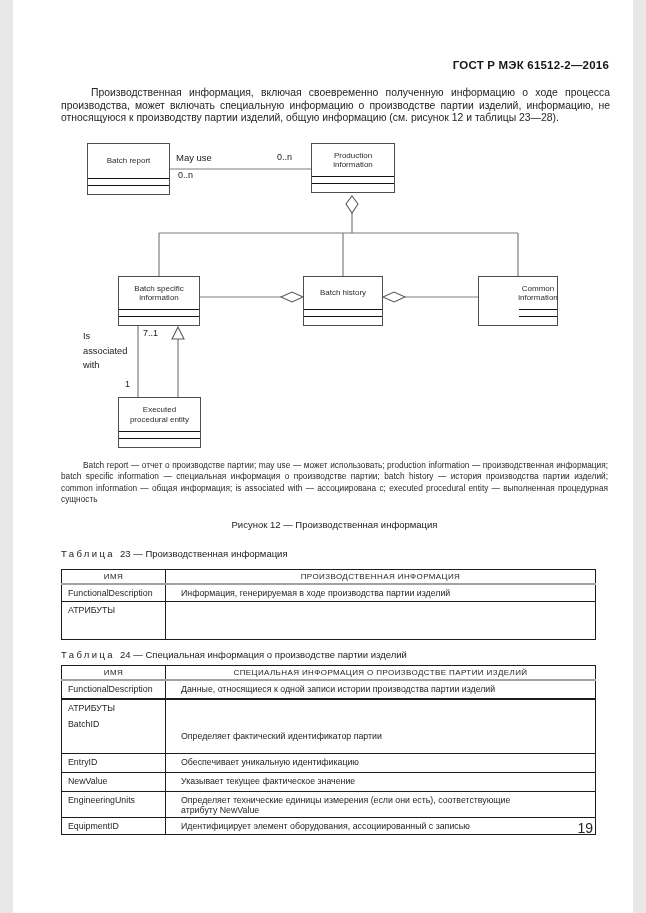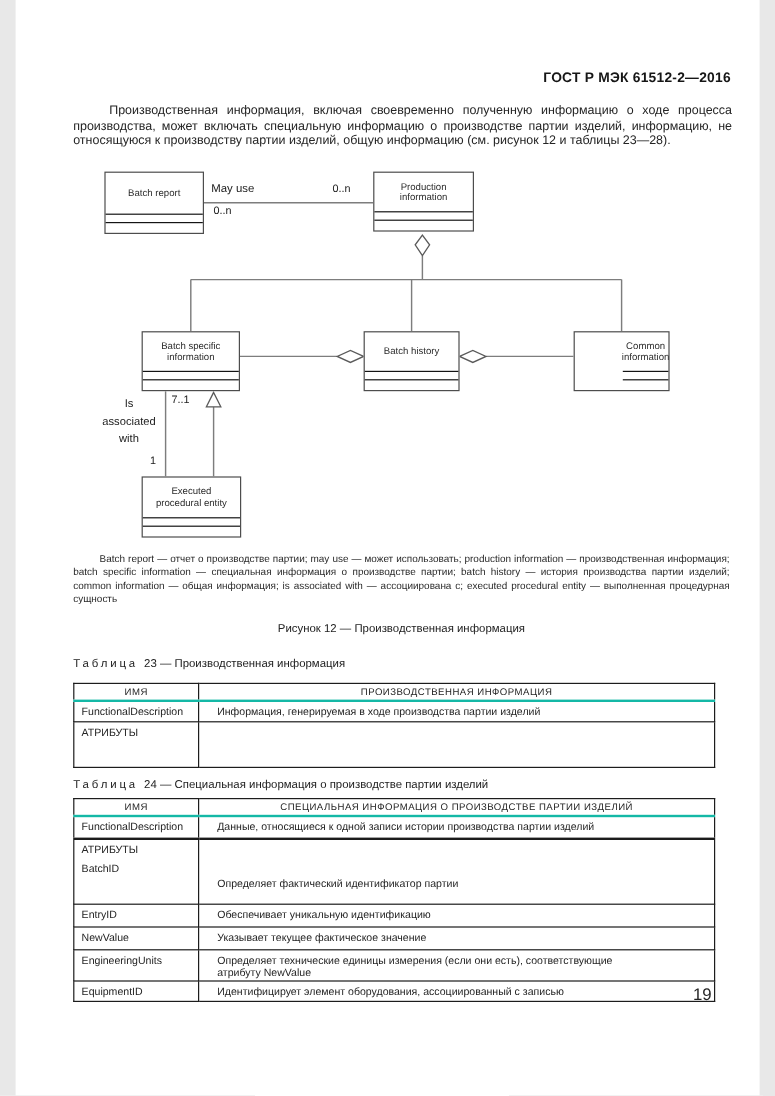--- a/index.html
+++ b/index.html
@@ -29,41 +29,41 @@
   .box-batch-history  { left:290px; top:276px; width:80px; height:50px; }
   .box-common         { left:465px; top:276px; width:80px; height:50px;padding-left:40px; }
   .box-executed       { left:105px; top:397px; width:83px; height:51px; }
 
   .dlabel { position:absolute; font-size:9px; color:#202020; white-space:nowrap; }
   .lbl-may-use   { left:163px; top:152px; font-size:9.5px; }
   .lbl-0n-left   { left:165px; top:170px; }
   .lbl-0n-right  { left:264px; top:152px; }
   .lbl-01        { left:130px; top:328px; }
   .lbl-1         { left:112px; top:379px; }
-  .lbl-assoc     { left:70px;  top:329px; width:49px; text-align:center; font-size:9.3px;
+  .lbl-assoc     { left:70px;  top:329px; width:49px; text-align:left; font-size:9.3px;
                    line-height:14.5px; white-space:normal; }
 
   .legend { position:absolute; top:460px; left:48px; width:547px; font-size:8.3px;
             line-height:11.4px; text-align:justify; text-indent:22px; color:#2a2a2a; }
   .fig-caption { position:absolute; top:519px; left:0; width:643px; text-align:center;
                  font-size:9.5px; color:#222; }
 
   .tbl-label { position:absolute; left:48px; font-size:9.5px; color:#222; }
   .tbl-label .spaced { letter-spacing:2.4px; }
   .tbl-label .rest { margin-left:5px; }
   .lbl-t23 { top:548px; }
   .lbl-t24 { top:649px; }
 
   table { position:absolute; left:48px; width:535px; border-collapse:collapse;
           table-layout:fixed; background:#fff; }
   .t23 { top:569px; }
   .t24 { top:665px; }
   th, td { border:1px solid #1c1c1c; }
   th { font-size:8px; font-weight:normal; text-align:center; height:14px;
-       letter-spacing:0.4px; color:#242424; border-bottom:2px solid #14b8a6; padding:1px 2px; }
+       letter-spacing:0.4px; color:#242424; border-bottom:2px solid #a3a3a3; padding:1px 2px; }
   td { font-size:8.8px; vertical-align:top; padding:3px 4px 2px 6px; color:#242424; }
   td.c2 { padding-left:15px; white-space:pre-line; }
   col.c1col { width:104px; }
   tr.h18 td { height:18px; } tr.h19 td { height:19px; } tr.h38 td { height:38px; }
   tr.h33 td { height:33px; } tr.h23 td { height:23px; } tr.h17 td { height:17px; }
   tr.thick-bottom td { border-bottom:2px solid #1c1c1c; }
   .sub2 { margin-top:6px; }
   .sub2-desc { margin-top:18px; }
 
   .page-number { position:absolute; left:540px; top:820px; width:40px; text-align:right;

